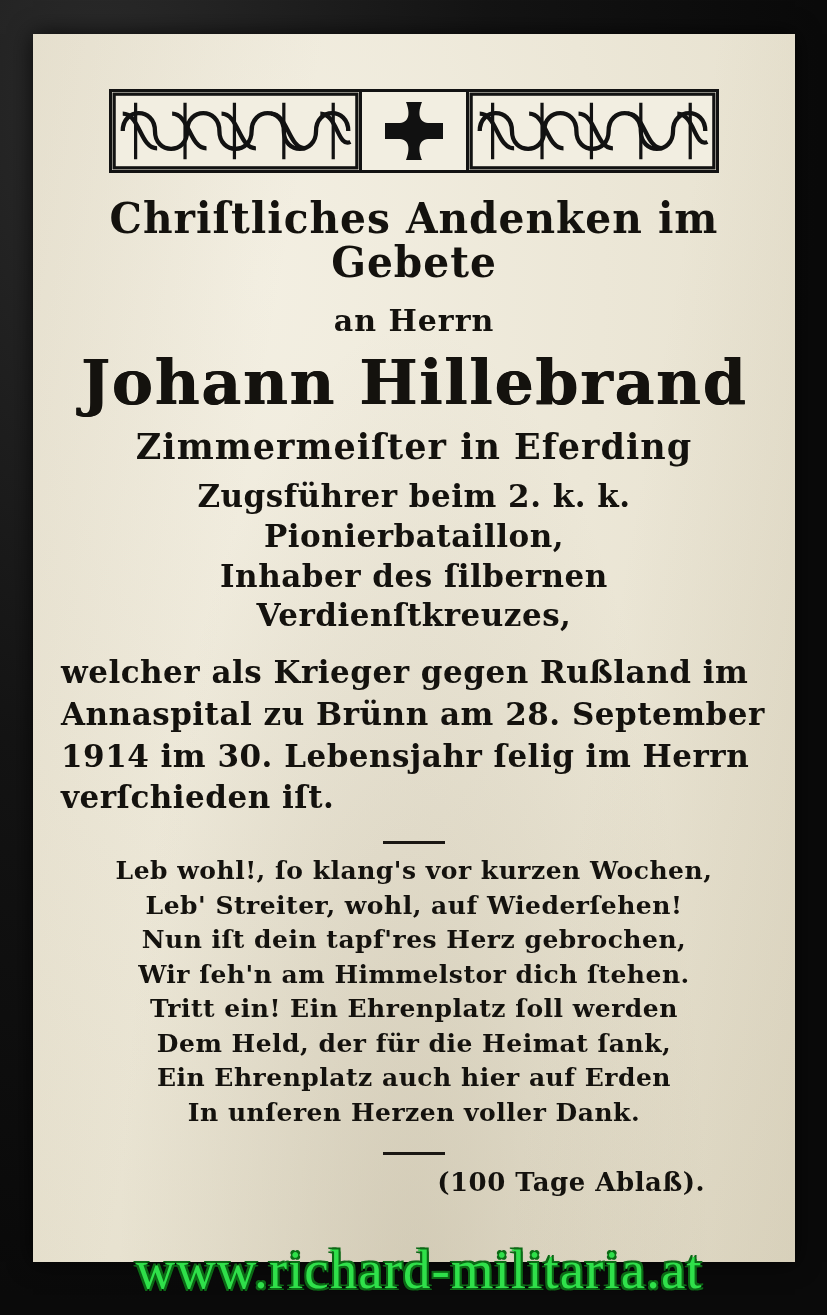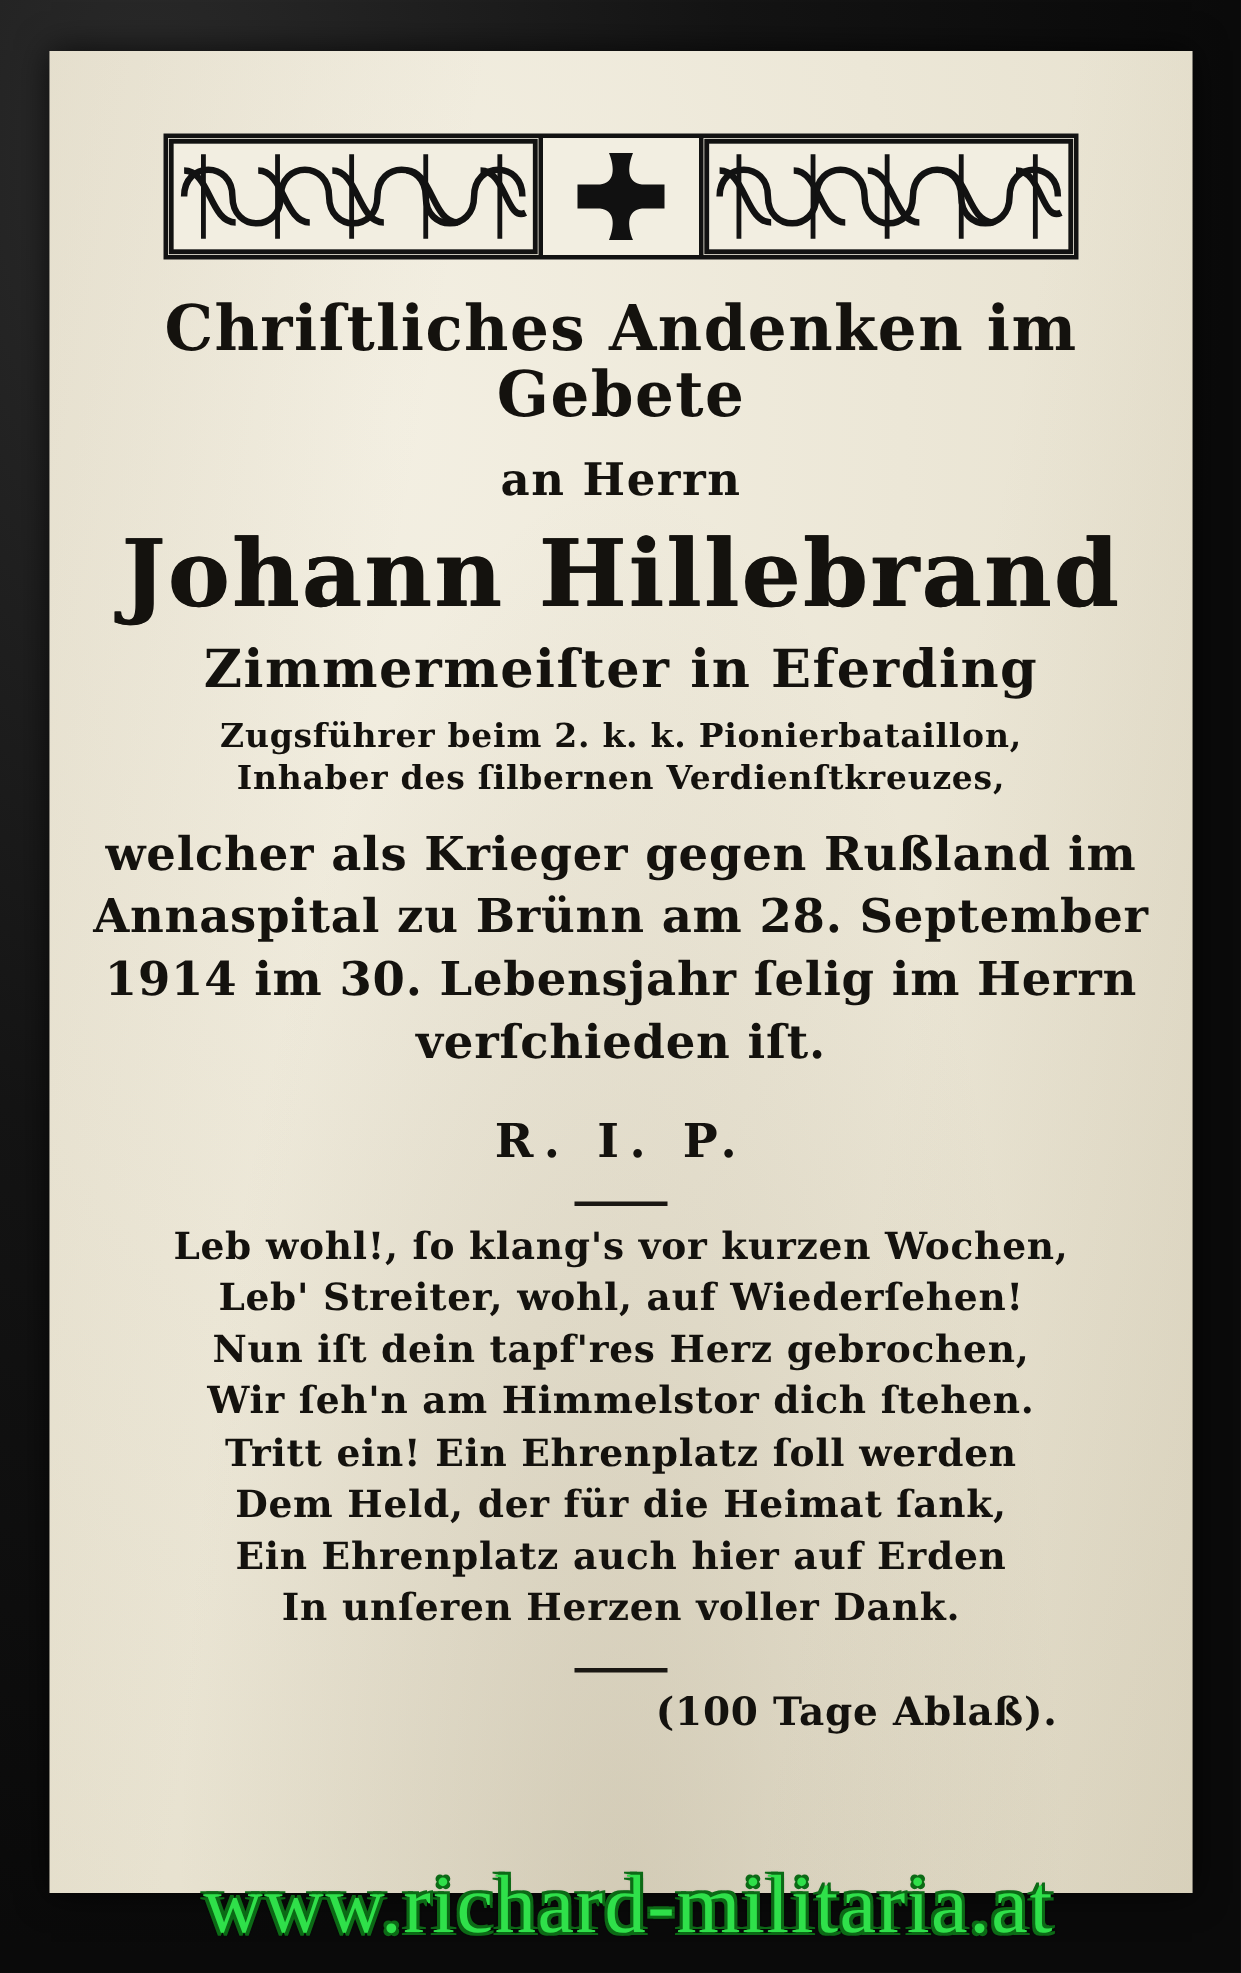--- a/index.html
+++ b/index.html
@@ -116,29 +116,29 @@
     margin-top: 14px;
     letter-spacing: 1.5px;
     text-shadow: 0.5px 0 0 #14120e;
   }
   .profession {
     font-size: 35px;
     margin-top: 12px;
     letter-spacing: 1px;
   }
   .ranks {
-    font-size: 22px;
+    font-size: 31px;
     line-height: 1.28;
     margin-top: 10px;
   }
   .body-text {
     font-size: 31px;
     line-height: 1.35;
     margin-top: 16px;
-    text-align: center;
+    text-align: left;
   }
   .rip {
     font-size: 31px;
     font-weight: bold;
     letter-spacing: 7px;
     margin-top: 26px;
     font-family: "DejaVu Serif", serif;
   }
 
   .divider {
@@ -230,21 +230,20 @@
 
     <div class="profession fraktur">Zimmermeiſter in Eferding</div>
 
     <div class="ranks fraktur">
       <div>Zugsführer beim 2. k. k. Pionierbataillon,</div>
       <div>Inhaber des ſilbernen Verdienſtkreuzes,</div>
     </div>
 
     <div class="body-text fraktur">welcher als Krieger gegen Rußland im Annaspital zu Brünn am 28. September 1914 im 30. Lebensjahr ſelig im Herrn verſchieden iſt.</div>
 
-    <div class="rip">R. I. P.</div>
 
     <div class="divider"></div>
 
     <div class="verse fraktur">
       <div>Leb wohl!, ſo klang's vor kurzen Wochen,</div>
       <div>Leb' Streiter, wohl, auf Wiederſehen!</div>
       <div>Nun iſt dein tapf'res Herz gebrochen,</div>
       <div>Wir ſeh'n am Himmelstor dich ſtehen.</div>
       <div>Tritt ein! Ein Ehrenplatz ſoll werden</div>
       <div>Dem Held, der für die Heimat ſank,</div>

